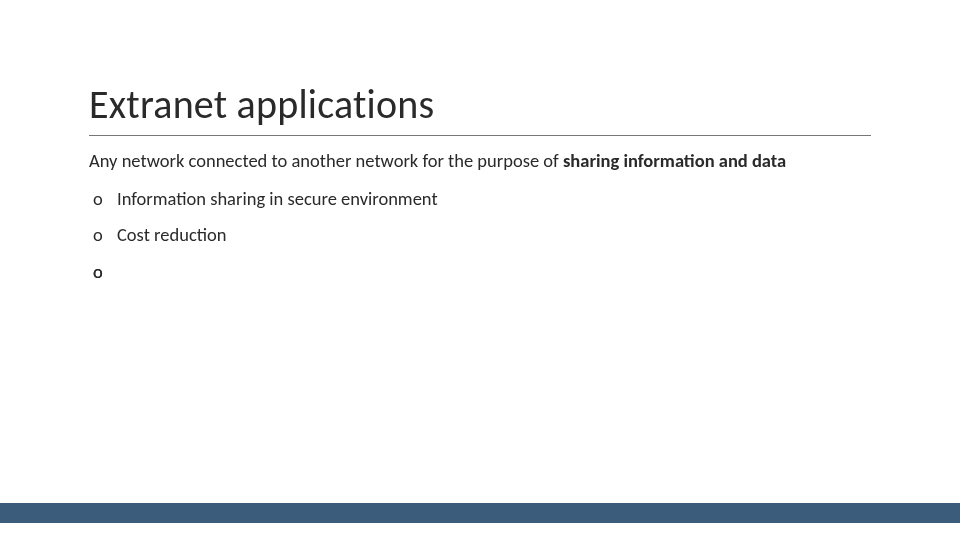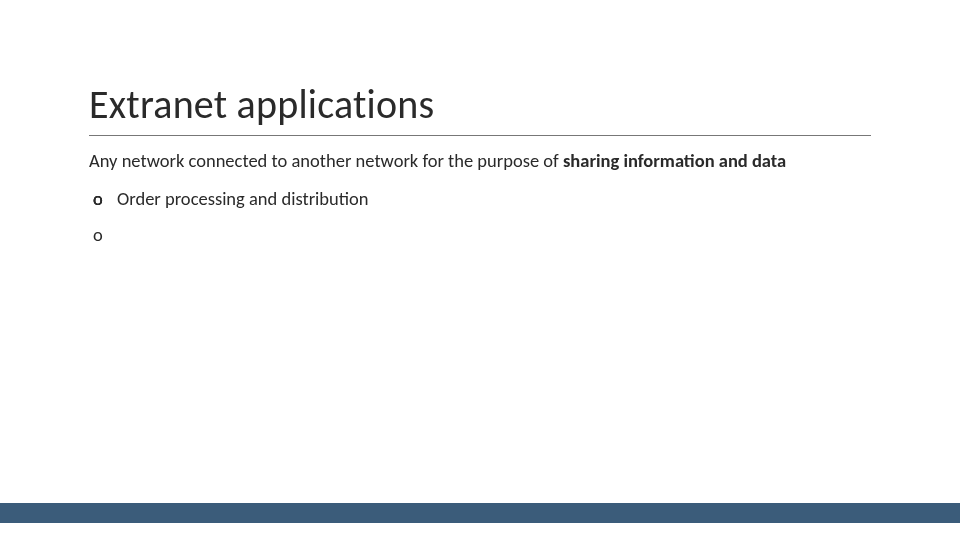--- a/index.html
+++ b/index.html
@@ -86,27 +86,28 @@
 
     <p class="para">
       <span>Any network connected to another network for the purpose of </span><span class="bold">sharing information and data</span>
     </p>
 
 
 
     <ul class="list">
       <li>
         <span class="bullet">o</span>
+        <span>Information sharing in secure environment</span>
       </li>
       <li>
         <span class="bullet">o</span>
+        <span>Cost reduction</span>
       </li>
       <li>
         <span class="bullet">o</span>
-        <span>Order processing and distribution</span>
       </li>
       <li>
         <span class="bullet">o</span>
       </li>
     </ul>
 
   </div>
 
   <div class="footer-bar"></div>
 

